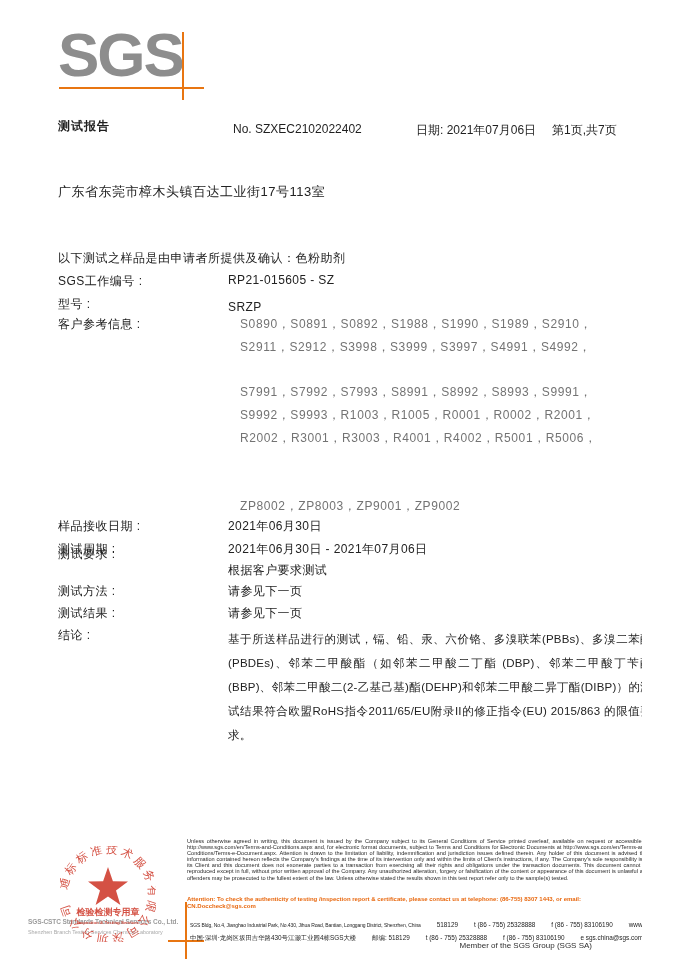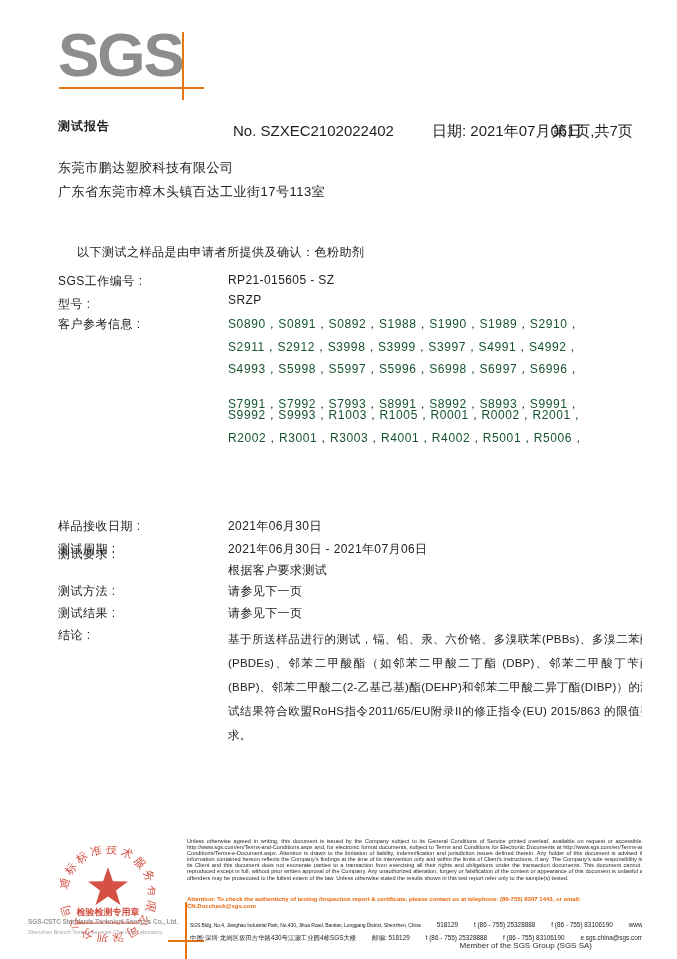--- a/index.html
+++ b/index.html
@@ -8,27 +8,27 @@
     font-family:"Liberation Sans", sans-serif;color:#2b2b2b;text-decoration:underline;
   }
   
   .logo{
     position:absolute;left:58px;top:24px;font-size:62px;line-height:62px;
     font-weight:800;letter-spacing:-2px;color:#8d8d8d;
   }
   .crop-h{position:absolute;background:#e87511;height:2px;}
   .crop-v{position:absolute;background:#e87511;width:2px;}
   .title{position:absolute;left:58px;top:118px;font-size:12px;font-weight:bold;color:#1f1f1f;letter-spacing:1px;}
-  .hmeta{position:absolute;top:122px;font-size:15px;color:#1f1f1f;}
+  .hmeta{position:absolute;top:122px;font-size:12px;color:#1f1f1f;}
   
   .company-line{position:absolute;left:58px;font-size:13px;color:#222;letter-spacing:0.5px;}
   
   .lbl{position:absolute;left:58px;font-size:12px;color:#222;letter-spacing:0.5px;}
   .val{position:absolute;left:228px;font-size:12px;color:#222;letter-spacing:0.4px;}
-  .refline{position:absolute;left:228px;font-size:12px;color:#14532d;letter-spacing:0.6px;}
+  .refline{position:absolute;left:240px;font-size:12px;color:#737373;letter-spacing:0.6px;}
   .conc{
     position:absolute;left:228px;top:627px;width:424px;font-size:11.5px;line-height:24px;
     color:#222;text-align:justify;letter-spacing:0.2px;
   }
   
   .disclaimer{
     position:absolute;left:187px;top:838px;width:462px;font-size:5.6px;line-height:6.1px;
     color:#2a2a2a;text-align:justify;
   }
   .attention{
@@ -48,40 +48,39 @@
 <body>
 
 <div class="page">
 
   <div class="logo">SGS</div>
   <div class="crop-h" style="left:59px;top:87px;width:145px;"></div>
   <div class="crop-v" style="left:182px;top:32px;height:68px;"></div>
 
   <div class="title">测试报告</div>
   <div class="hmeta" style="left:233px;">No. SZXEC2102022402</div>
-  <div class="hmeta" style="left:432px;">日期: 2021年07月06日</div>
+  <div class="hmeta" style="left:416px;">日期: 2021年07月06日</div>
   <div class="hmeta" style="left:552px;">第1页,共7页</div>
 
-  <div class="company-line" style="top:159px;">东莞市鹏达塑胶科技有限公司</div>
   <div class="company-line" style="top:183px;">广东省东莞市樟木头镇百达工业街17号113室</div>
 
-  <div class="lbl" style="top:244px;margin-left:19px;">以下测试之样品是由申请者所提供及确认：色粉助剂</div>
+  <div class="lbl" style="top:250px;">以下测试之样品是由申请者所提供及确认：色粉助剂</div>
 
   <div class="lbl" style="top:273px;">SGS工作编号 :</div>
   <div class="val" style="top:273px;">RP21-015605 - SZ</div>
   <div class="lbl" style="top:296px;">型号 :</div>
-  <div class="val" style="top:293px;">SRZP</div>
+  <div class="val" style="top:300px;">SRZP</div>
 
   <div class="lbl" style="top:316px;">客户参考信息 :</div>
   <div class="refline" style="top:316px;">S0890，S0891，S0892，S1988，S1990，S1989，S2910，</div>
   <div class="refline" style="top:338.7px;">S2911，S2912，S3998，S3999，S3997，S4991，S4992，</div>
-  <div class="refline" style="top:361.4px;">S4993，S5998，S5997，S5996，S6998，S6997，S6996，</div>
-  <div class="refline" style="top:384.1px;margin-top:12px;">S7991，S7992，S7993，S8991，S8992，S8993，S9991，</div>
+  <div class="refline" style="top:384.1px;">S7991，S7992，S7993，S8991，S8992，S8993，S9991，</div>
   <div class="refline" style="top:406.8px;">S9992，S9993，R1003，R1005，R0001，R0002，R2001，</div>
   <div class="refline" style="top:429.5px;">R2002，R3001，R3003，R4001，R4002，R5001，R5006，</div>
+  <div class="refline" style="top:497.6px;">ZP8002，ZP8003，ZP9001，ZP9002</div>
 
   <div class="lbl" style="top:518px;">样品接收日期 :</div>
   <div class="val" style="top:518px;">2021年06月30日</div>
   <div class="lbl" style="top:541px;">测试周期 :</div>
   <div class="val" style="top:541px;">2021年06月30日 - 2021年07月06日</div>
   <div class="lbl" style="top:546px;">测试要求 :</div>
   <div class="val" style="top:562px;">根据客户要求测试</div>
   <div class="lbl" style="top:583px;">测试方法 :</div>
   <div class="val" style="top:583px;">请参见下一页</div>
   <div class="lbl" style="top:605px;">测试结果 :</div>

